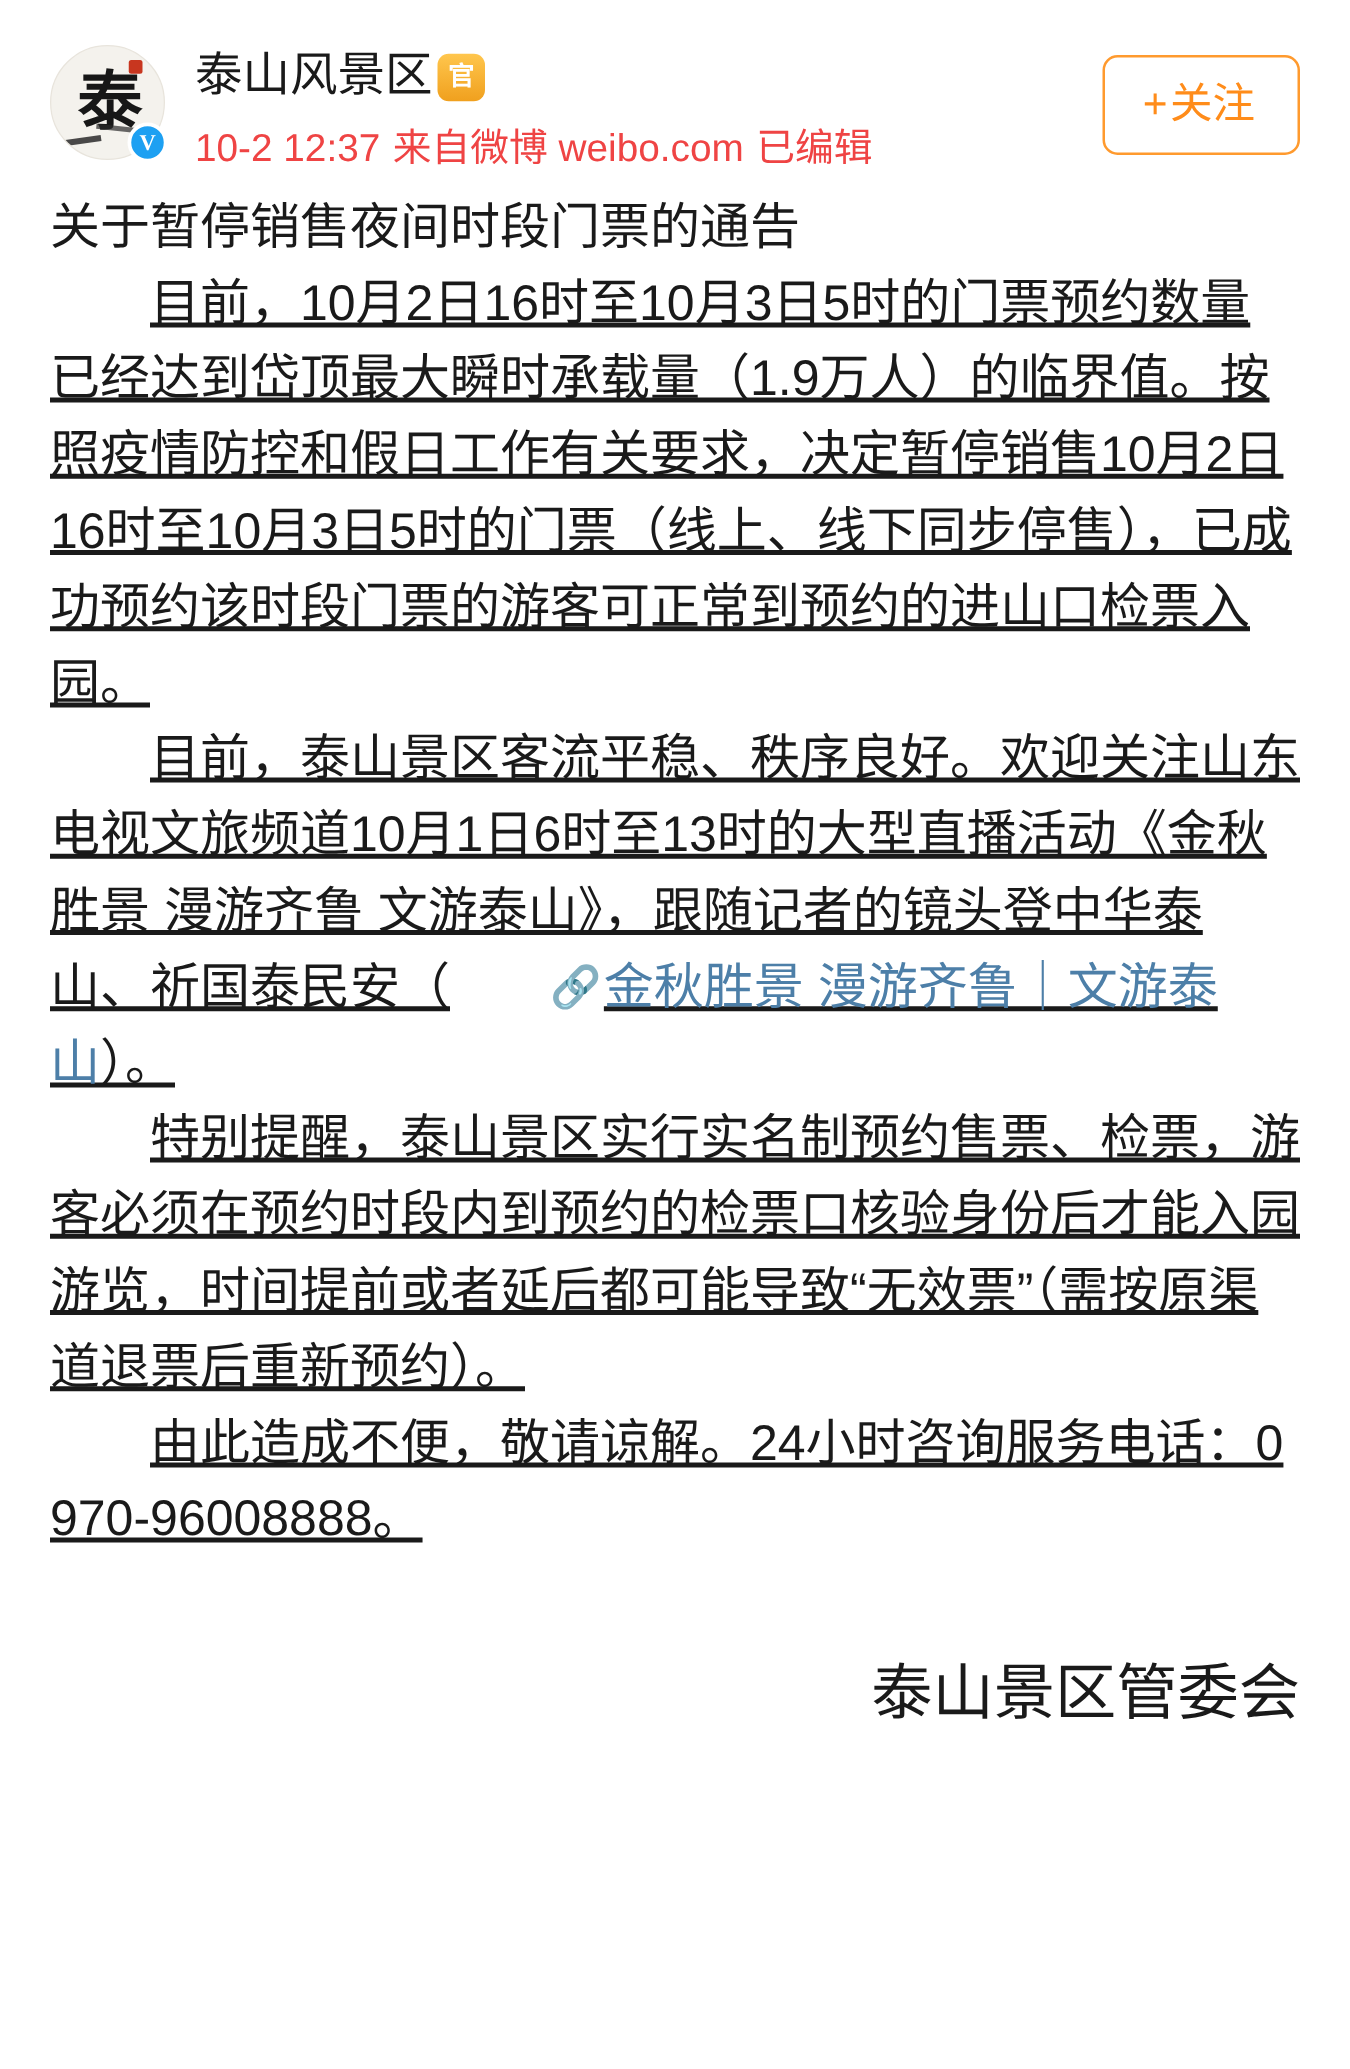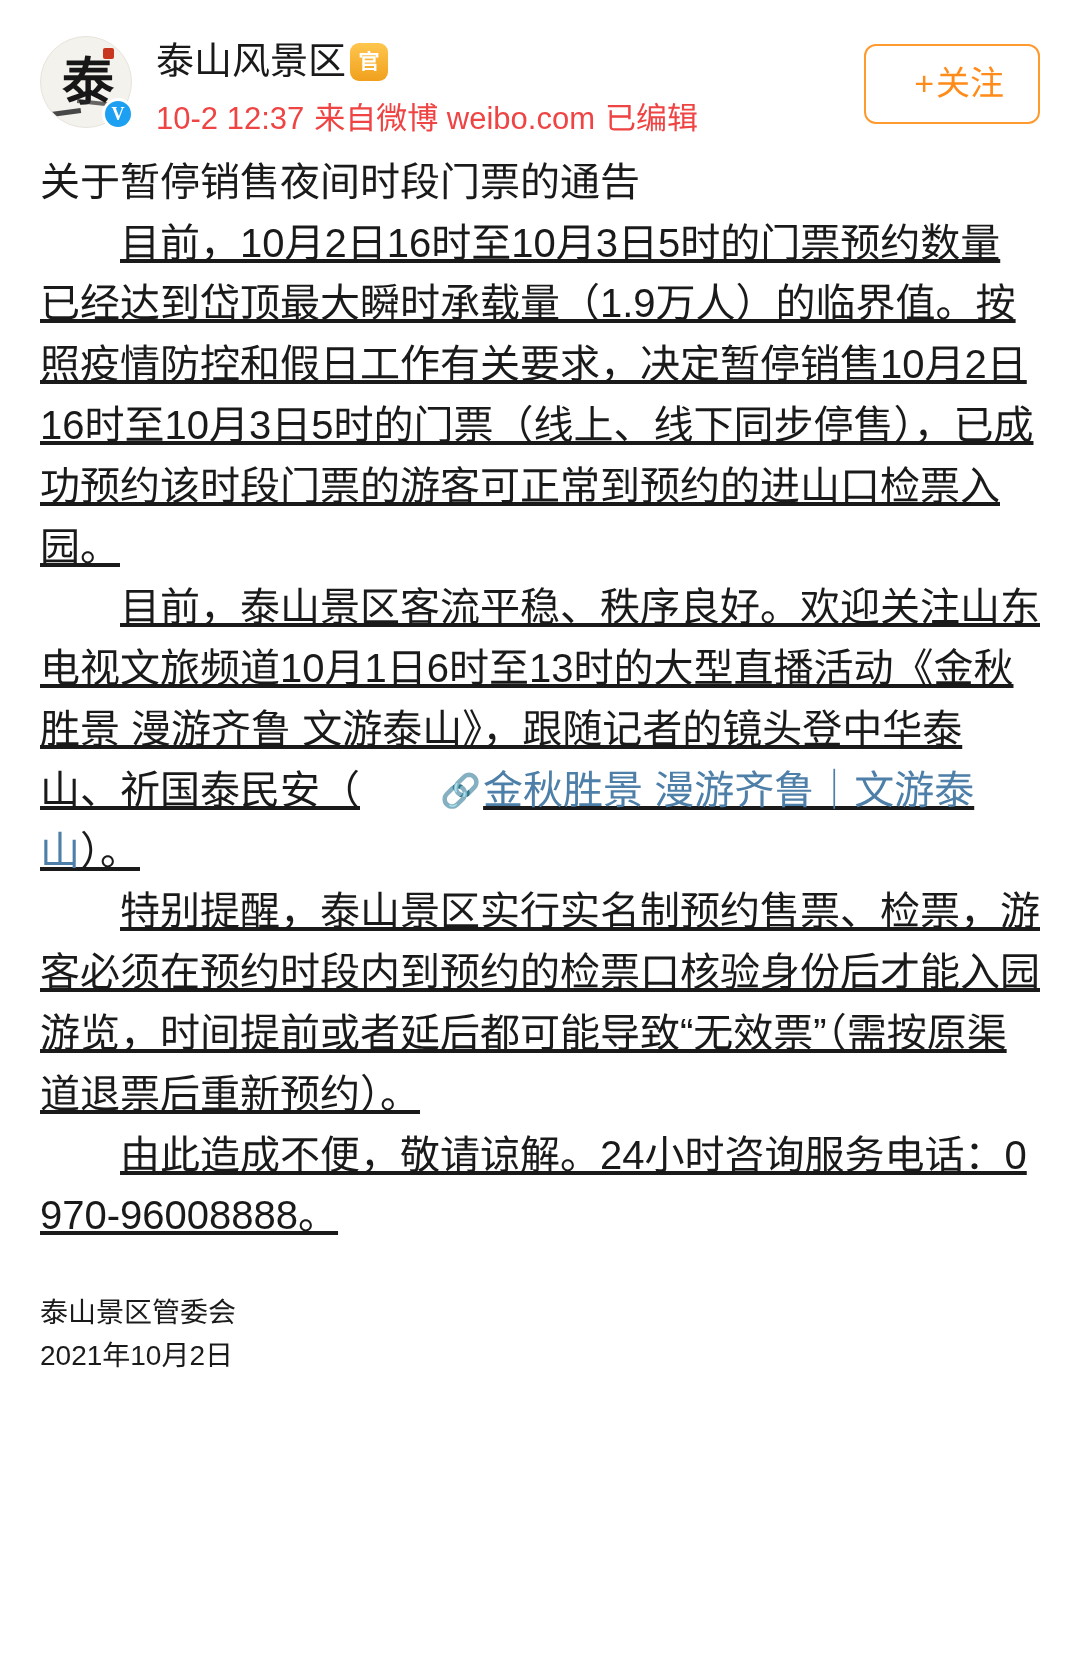--- a/index.html
+++ b/index.html
@@ -143,21 +143,21 @@
   .follow-btn {
     position: absolute;
     right: 0;
     top: 10px;
     border: 2px solid #ff9a2e;
     border-radius: 12px;
     color: #ff8c1a;
     background: #ffffff;
     font-size: 34px;
     line-height: 1;
-    padding: 20px 34px 22px 48px;
+    padding: 20px 34px 22px 30px;
     white-space: nowrap;
     cursor: pointer;
   }
   .follow-btn .plus {
     font-size: 34px;
     margin-right: 2px;
   }
   
   .content {
     margin-top: 15px;
@@ -179,25 +179,25 @@
     text-decoration: none;
     cursor: pointer;
   }
   .topic-link .hash-icon {
     display: inline-block;
     font-size: 33px;
     transform: translateY(-2px);
     margin-right: 2px;
   }
   .signature {
-    margin-top: 46px;
-    font-size: 28px;
+    margin-top: 72px;
+    font-size: 49px;
     line-height: 1.52;
     color: #1a1a1a;
-    text-align: left;
+    text-align: right;
     word-break: break-all;
   }
   .signature .line {
     display: block;
   }
 </style>
 </head>
 <body>
 
 <div class="post">
@@ -232,16 +232,15 @@
   <div class="content">
     <p>关于暂停销售夜间时段门票的通告</p>
     <p class="indent">目前，10月2日16时至10月3日5时的门票预约数量已经达到岱顶最大瞬时承载量（1.9万人）的临界值。按照疫情防控和假日工作有关要求，决定暂停销售10月2日16时至10月3日5时的门票（线上、线下同步停售），已成功预约该时段门票的游客可正常到预约的进山口检票入园。</p>
     <p class="indent"><span>目前，泰山景区客流平稳、秩序良好。欢迎关注山东电视文旅频道10月1日6时至13时的大型直播活动《金秋胜景 漫游齐鲁 文游泰山》，跟随记者的镜头登中华泰山、祈国泰民安（</span><a class="topic-link" href="#"><span class="hash-icon">🔗</span><span>金秋胜景 漫游齐鲁｜文游泰山</span></a><span>）。</span></p>
     <p class="indent">特别提醒，泰山景区实行实名制预约售票、检票，游客必须在预约时段内到预约的检票口核验身份后才能入园游览，时间提前或者延后都可能导致“无效票”（需按原渠道退票后重新预约）。</p>
     <p class="indent">由此造成不便，敬请谅解。24小时咨询服务电话：0970-96008888。</p>
   </div>
 
   <div class="signature">
     <span class="line">泰山景区管委会</span>
-    <span class="line">2021年10月2日</span>
   </div>
 
 </div>
 
 </body></html>

